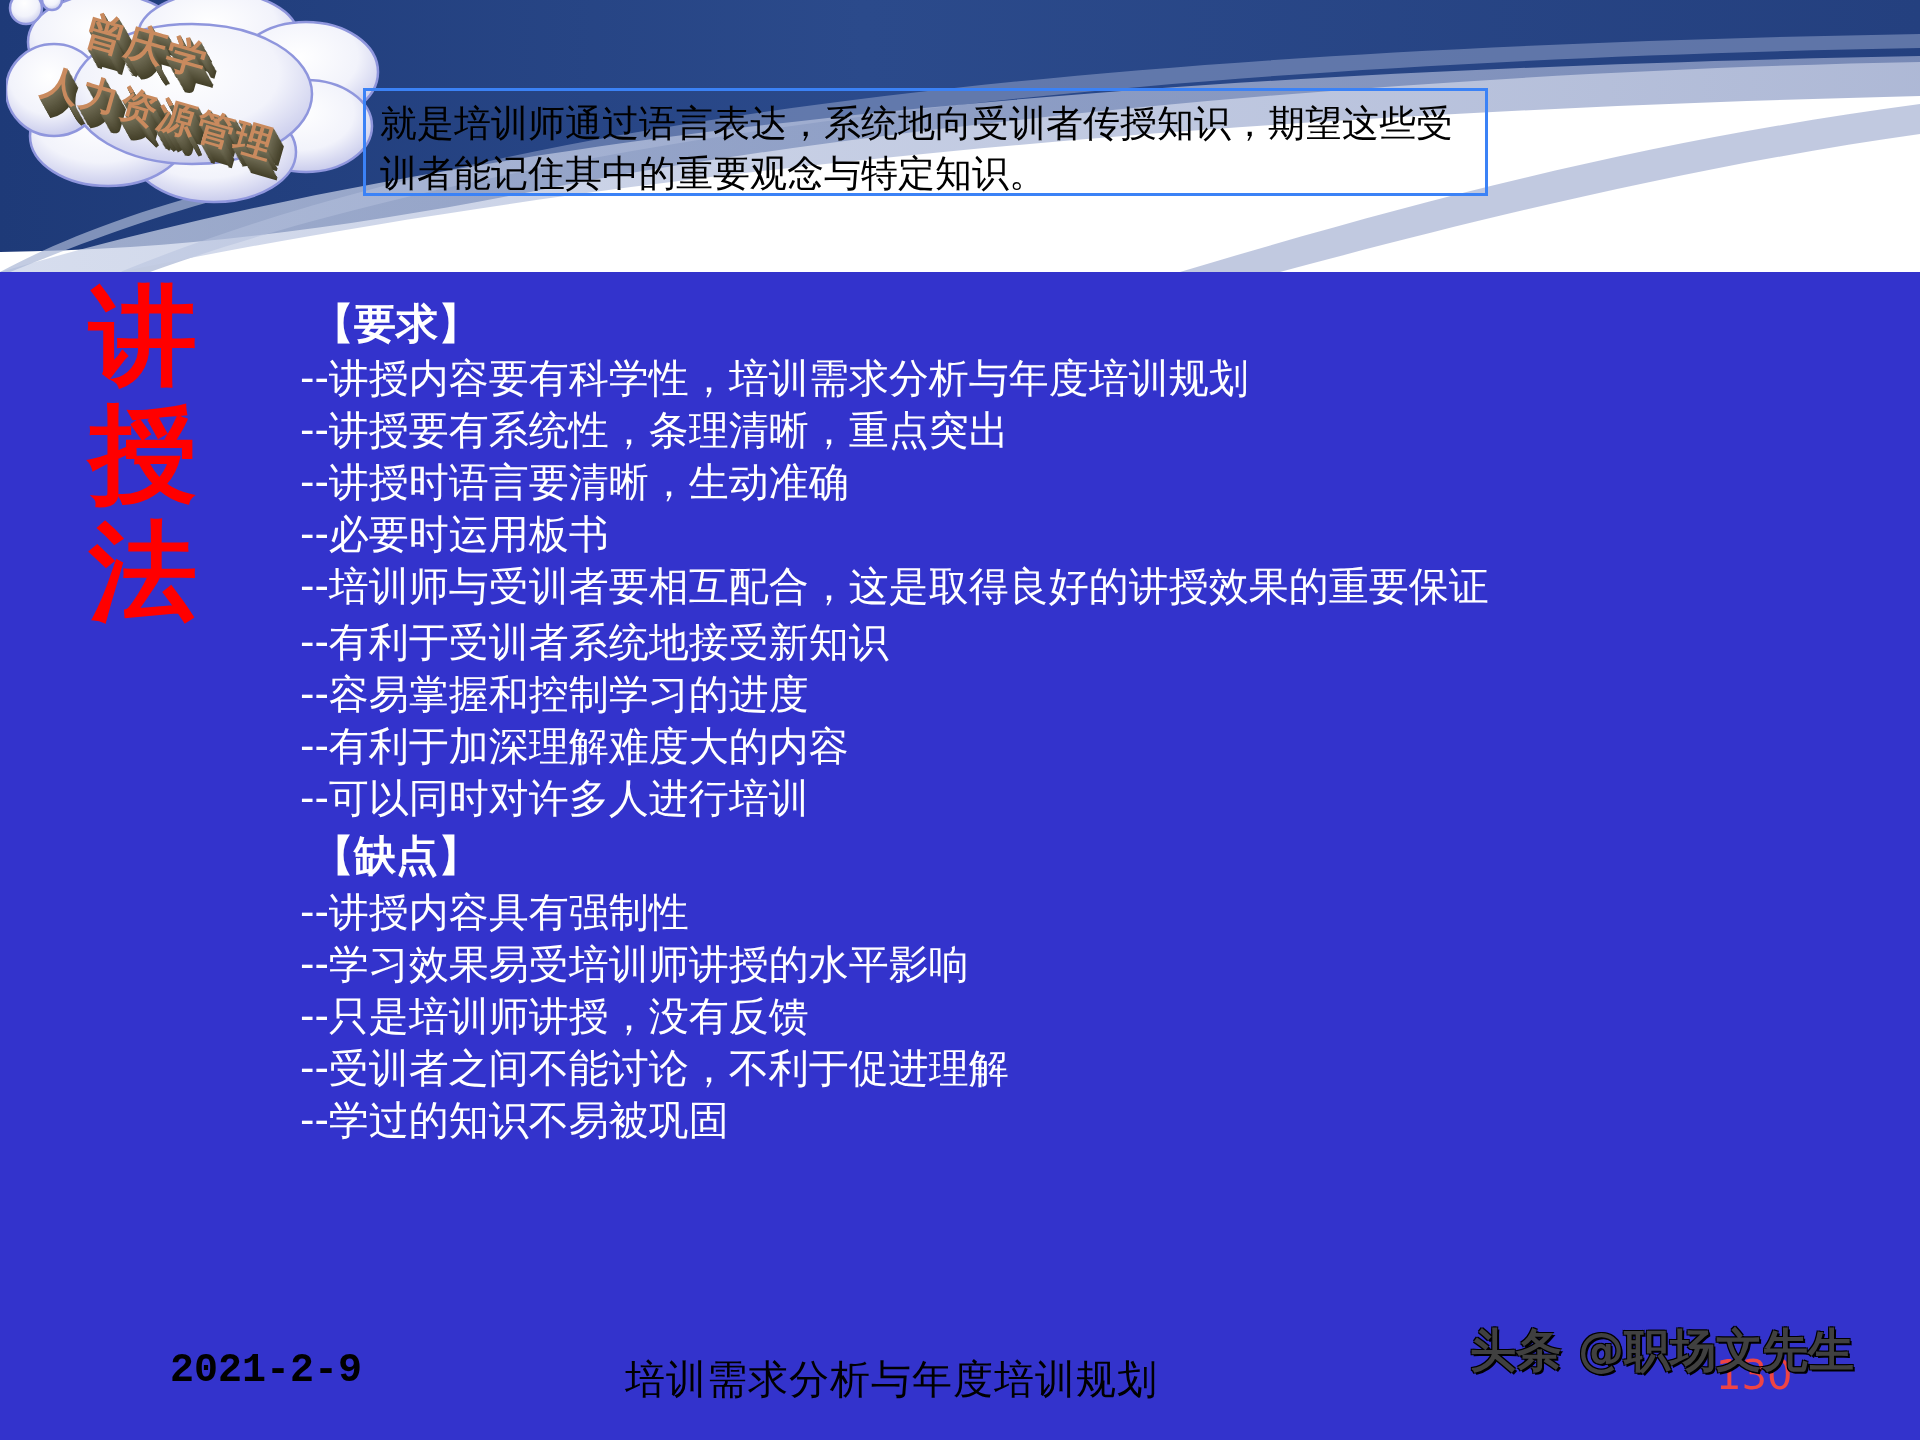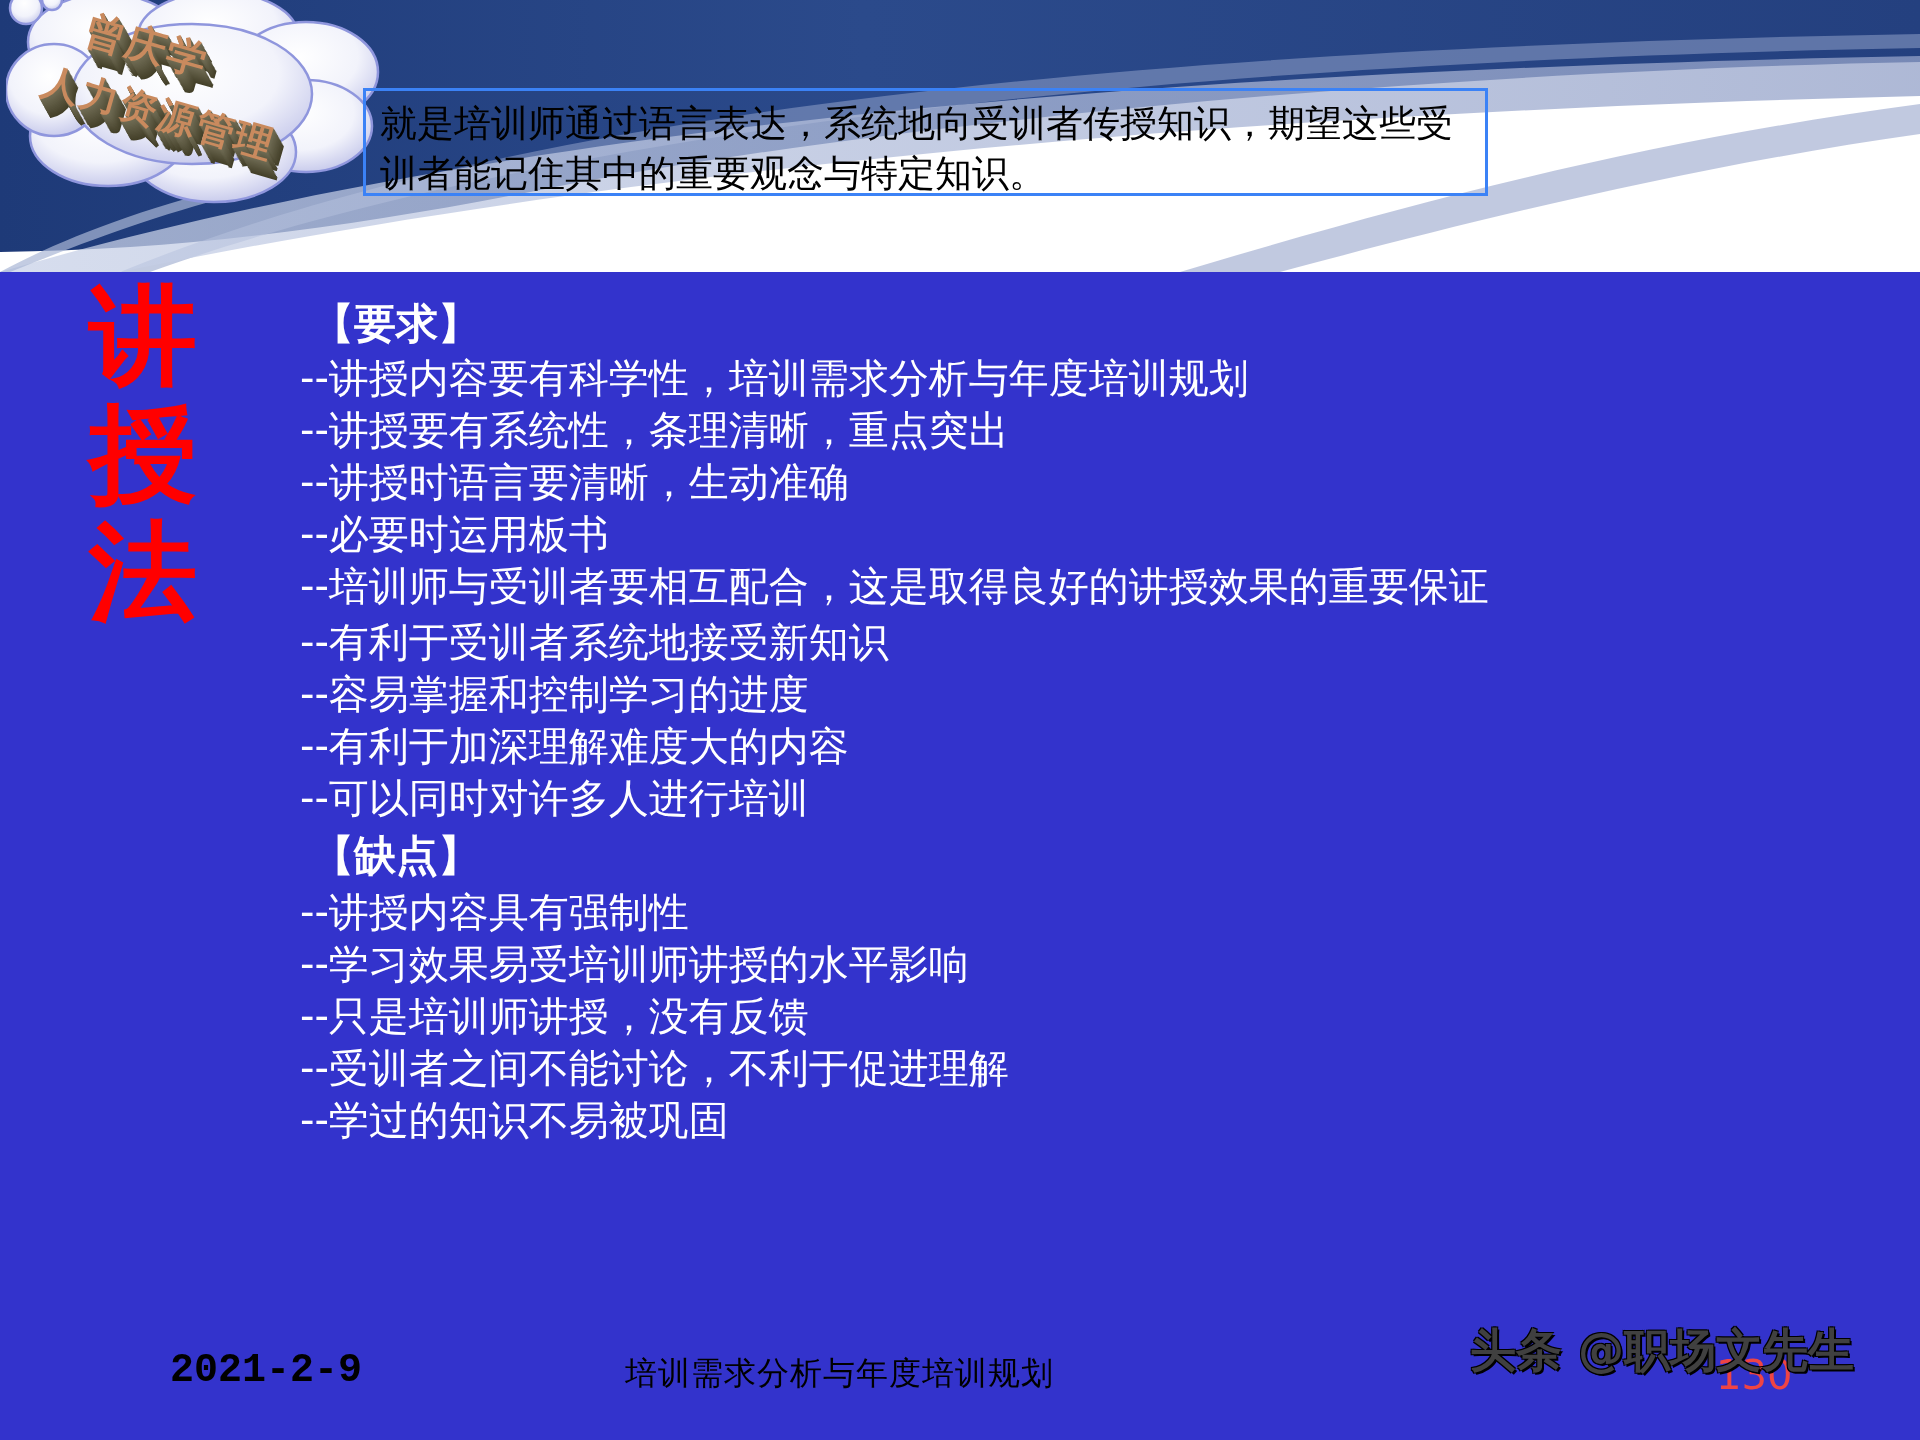--- a/index.html
+++ b/index.html
@@ -152,21 +152,21 @@
     font-family: Liberation Mono, monospace;
     font-size: 40px;
     font-weight: bold;
     color: #000000;
   }
   .footer-title {
     position: absolute;
     left: 625px;
     top: 1352px;
     font-family: "DejaVu Sans", sans-serif;
-    font-size: 32px;
+    font-size: 40px;
     color: #000000;
     letter-spacing: 1px;
   }
   .page-num {
     position: absolute;
     left: 1716px;
     top: 1352px;
     font-family: "DejaVu Sans", sans-serif;
     font-size: 40px;
     color: #ef4444;

